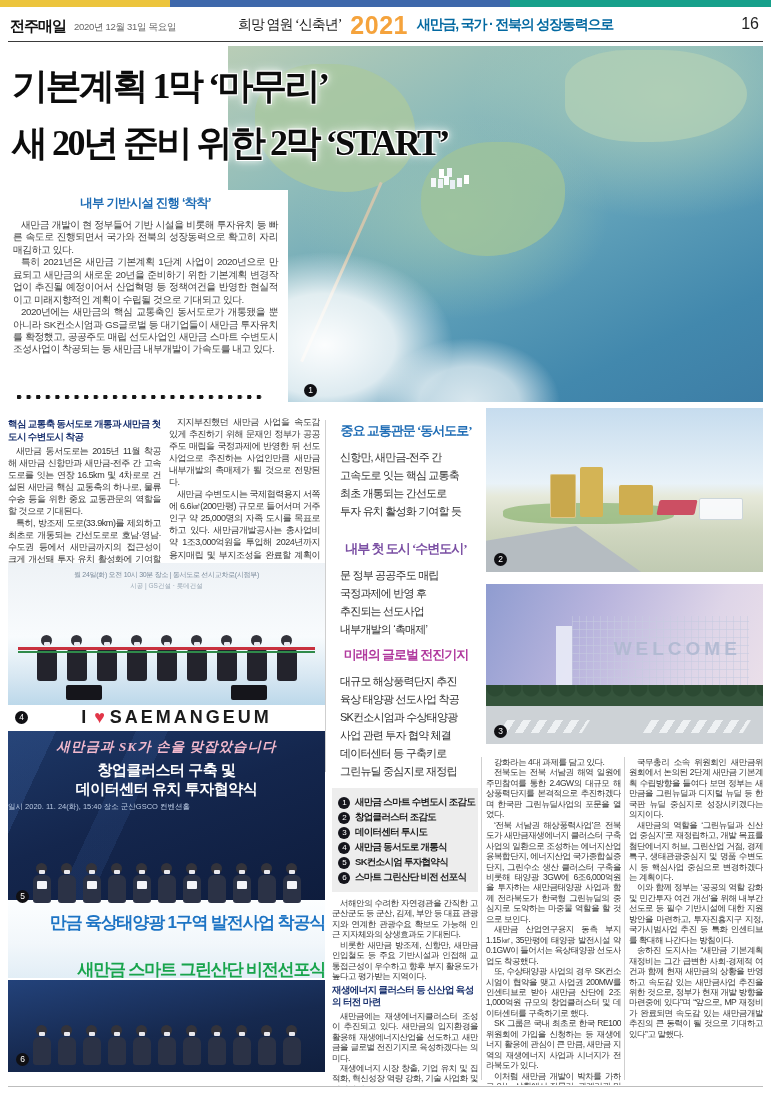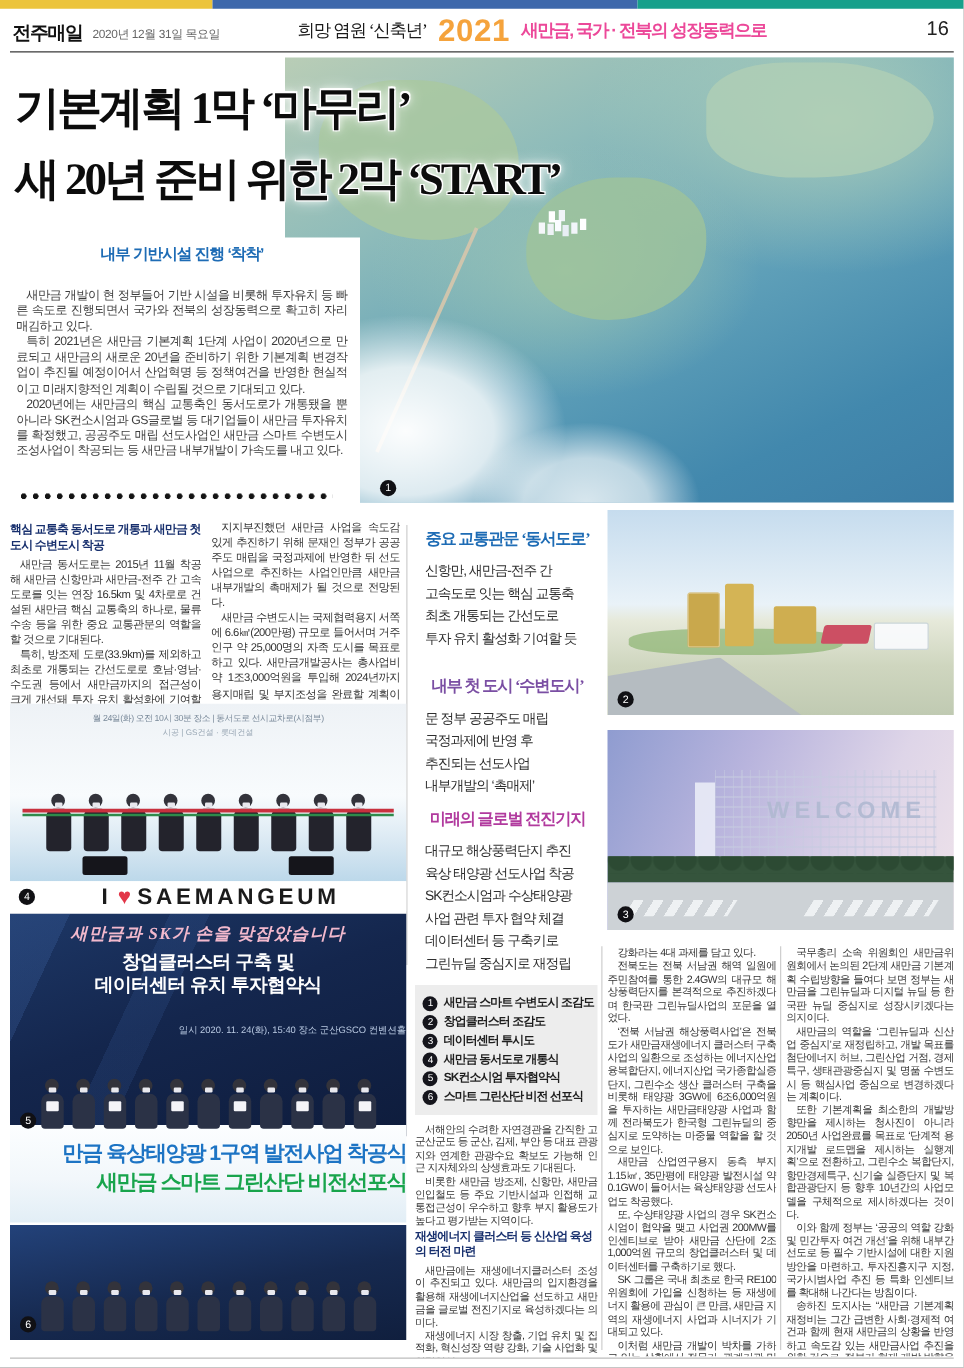--- a/index.html
+++ b/index.html
@@ -11,21 +11,21 @@
   .topbar { position:absolute; top:0; left:0; right:0; height:7px; display:flex; }
   .topbar .seg1 { width:170px; }
   .topbar .seg2 { width:340px; }
   .topbar .seg3 { flex:1; }
   .masthead { position:absolute; top:10px; left:10px; right:12px; height:30px; }
   .paper-name { position:absolute; left:0; top:7px; font-weight:bold; font-size:15px; letter-spacing:-1px; color:#111; }
   .issue-date { position:absolute; left:64px; top:11px; font-size:9.5px; color:#666; letter-spacing:-0.3px; }
   .slogan { position:absolute; left:228px; top:0; height:30px; display:flex; align-items:center; gap:9px; white-space:nowrap; }
   .slogan-prefix { font-family:"Liberation Serif","DejaVu Serif",serif; font-size:14px; color:#1a1a1a; letter-spacing:-1px; }
   .slogan-year { font-size:25px; font-weight:bold; letter-spacing:0.5px; }
-  .slogan-suffix { font-size:14px; font-weight:bold; letter-spacing:-1.2px; color:#ec4899; }
+  .slogan-suffix { font-size:14px; font-weight:bold; letter-spacing:-1.2px; color:#0369a1; }
   .page-num { position:absolute; right:0; top:5px; font-size:16px; color:#222; }
   .head-rule { position:absolute; top:41px; left:8px; right:8px; border-top:1.4px solid #3a3a3a; }
 
   
   .aerial { position:absolute; left:228px; top:46px; width:535px; height:356px; overflow:hidden;
     background:
       radial-gradient(ellipse 300px 190px at 82% 14%, rgba(170,205,186,.9) 0%, rgba(170,205,186,0) 65%),
       radial-gradient(ellipse 260px 170px at 42% 48%, rgba(160,200,180,.75) 0%, rgba(160,200,180,0) 60%),
       linear-gradient(155deg,#b9cdb6 0%,#8fbcba 28%,#5e9fb8 58%,#4288ad 82%,#3d7ea6 100%); }
   .aer-land { position:absolute; opacity:.85; }
@@ -39,21 +39,21 @@
   .aer-cloud.c1 { left:-6%; bottom:-10%; width:48%; height:52%; }
   .aer-cloud.c2 { left:28%; bottom:-18%; width:34%; height:36%; opacity:.8; }
 
   
   .headline { position:absolute; left:12px; top:58px; z-index:6; font-family:"Liberation Serif","DejaVu Serif",serif; font-weight:bold; color:#0c0c0c; }
   .hl-line { display:block; font-size:36px; letter-spacing:-2.5px; line-height:1.58; white-space:nowrap;
     text-shadow:-1px -1px 0 #fff,1px -1px 0 #fff,-1px 1px 0 #fff,1px 1px 0 #fff,0 0 6px #fff,0 0 12px rgba(255,255,255,.95); }
 
   
   .intro { position:absolute; left:0; top:190px; width:288px; height:213px; background:#fff; padding:5px 10px 0 13px; z-index:5; }
-  .intro-heading { text-align:center; font-weight:bold; font-size:12.5px; letter-spacing:-0.8px; margin-bottom:19px; }
+  .intro-heading { text-align:center; font-weight:bold; font-size:12.5px; letter-spacing:-0.8px; margin-bottom:7px; }
   .intro-body { font-size:9.8px; line-height:1.27; letter-spacing:-0.45px; color:#3d3d3d; text-align:justify; }
   .intro-body p { text-indent:8px; }
   .dotted-rule { position:absolute; bottom:3px; left:16px; width:250px; height:6px;
     background-image:radial-gradient(circle at 3px 3px,#141414 2.1px,transparent 2.5px);
     background-size:9.6px 6px; background-repeat:repeat-x; }
 
   
   .col { position:absolute; overflow:hidden; text-align:justify; color:#333; }
   .textcol-lg { font-size:9px; line-height:1.34; letter-spacing:-0.45px; }
   .textcol-sm { font-size:8.5px; line-height:1.23; letter-spacing:-0.45px; }
@@ -124,26 +124,26 @@
   .strip-saemangeum .badge { position:static; flex:0 0 13px; margin-left:7px; }
   .strip-text { flex:1; text-align:center; font-weight:bold; font-size:18px; letter-spacing:3px; color:#1b1b1b; white-space:nowrap; }
   .strip-heart { color:#e23648; padding:0 5px; letter-spacing:0; }
 
   .photo-sk { left:8px; top:731px; width:317px; height:178px;
     background:linear-gradient(160deg,#1d3766 0%,#14264d 45%,#0e1c3c 100%); }
   .photo-sk::before { content:""; position:absolute; inset:0;
     background:linear-gradient(115deg,rgba(90,140,220,.16) 0 12%,transparent 12% 32%,rgba(80,130,210,.12) 32% 40%,transparent 40%); }
   .sk-callig { position:relative; margin-top:7px; text-align:center; color:#f2b9cd; font-size:13.5px; font-weight:bold; font-style:italic; letter-spacing:1px; font-family:"Liberation Serif","DejaVu Serif",serif; white-space:nowrap; }
   .sk-title { position:relative; text-align:center; color:#fff; font-weight:bold; font-size:15px; letter-spacing:-0.5px; line-height:1.25; margin-top:5px; }
-  .sk-date { position:relative; text-align:right; color:#b9c9e2; font-size:7.5px; margin-top:20px; }
+  .sk-date { position:relative; text-align:left; color:#b9c9e2; font-size:7.5px; margin-top:3px; }
 
   .banner-solar { position:absolute; left:8px; top:900px; width:317px; height:78px; text-align:right; padding-top:11px;
     background:linear-gradient(180deg,#fcfeff 0%,#f2f7fb 55%,#e2eef6 100%); }
   .solar-line1 { color:#1d74c4; font-weight:bold; font-size:17px; letter-spacing:-1.2px; white-space:nowrap; }
-  .solar-line2 { color:#18a44c; font-weight:bold; font-size:17px; letter-spacing:-1.2px; margin-top:0; white-space:nowrap; }
+  .solar-line2 { color:#18a44c; font-weight:bold; font-size:17px; letter-spacing:-1.2px; margin-top:24px; white-space:nowrap; }
 
   .photo-vision { left:8px; top:980px; width:317px; height:92px;
     background:linear-gradient(170deg,#23427a 0%,#16294f 55%,#101f3e 100%); }
 
   
   .crowd { position:absolute; left:6px; right:6px; display:flex; justify-content:center; gap:10px; align-items:flex-end; z-index:5; }
   .photo-ribbon .crowd { bottom:24px; }
   .photo-sk .crowd { bottom:6px; gap:7px; }
   .photo-vision .crowd { bottom:7px; gap:7px; }
   .person { display:flex; flex-direction:column; align-items:center; }
@@ -472,28 +472,27 @@
         <p>새만금에는 재생에너지클러스터 조성이 추진되고 있다. 새만금의 입지환경을 활용해 재생에너지산업을 선도하고 새만금을 글로벌 전진기지로 육성하겠다는 의미다.</p>
         <p>재생에너지 시장 창출, 기업 유치 및 집적화, 혁신성장 역량 강화, 기술 사업화 및 인력양성</p>
       </div>
   </div>
   <div class="col col-4 textcol-sm">
       <p>강화라는 4대 과제를 담고 있다.</p>
       <p>전북도는 전북 서남권 해역 일원에 주민참여를 통한 2.4GW의 대규모 해상풍력단지를 본격적으로 추진하겠다며 한국판 그린뉴딜사업의 포문을 열었다.</p>
       <p>‘전북 서남권 해상풍력사업’은 전북도가 새만금재생에너지 클러스터 구축사업의 일환으로 조성하는 에너지산업 융복합단지, 에너지산업 국가종합실증단지, 그린수소 생산 클러스터 구축을 비롯해 태양광 3GW에 6조6,000억원을 투자하는 새만금태양광 사업과 함께 전라북도가 한국형 그린뉴딜의 중심지로 도약하는 마중물 역할을 할 것으로 보인다.</p>
       <p>새만금 산업연구용지 동측 부지 1.15㎢, 35만평에 태양광 발전시설 약 0.1GW이 들어서는 육상태양광 선도사업도 착공했다.</p>
       <p>또, 수상태양광 사업의 경우 SK컨소시엄이 협약을 맺고 사업권 200MW를 인센티브로 받아 새만금 산단에 2조1,000억원 규모의 창업클러스터 및 데이터센터를 구축하기로 했다.</p>
-      <p>SK 그룹은 국내 최초로 한국 RE100위원회에 가입을 신청하는 등 재생에너지 활용에 관심이 큰 만큼, 새만금 지역의 재생에너지 사업과 시너지가 기대되고 있다.</p>
+      <p>SK 그룹은 국내 최초로 한국 RE100위원회에 가입을 신청하는 등 재생에너지 활용에 관심이 큰 만큼, 새만금 지역의 재생에너지 사업과 시너지가 전라북도가 있다.</p>
       <p>이처럼 새만금 개발이 박차를 가하고 있는 상황에서 전문가, 관계기관 및 일반인 등을 대상으로 다양한 의견을 수렴하고, 관계기관의 협의를 거쳐 2021년 2월 마련될 예정인 새만금 2단계 기본계획에 관심이 쏠리고 있다.</p>
     </div>
   <div class="col col-5 textcol-sm">
     <div>
         <p>국무총리 소속 위원회인 새만금위원회에서 논의된 2단계 새만금 기본계획 수립방향을 들여다 보면 정부는 새만금을 그린뉴딜과 디지털 뉴딜 등 한국판 뉴딜 중심지로 성장시키겠다는 의지이다.</p>
         <p>새만금의 역할을 ‘그린뉴딜과 신산업 중심지’로 재정립하고, 개발 목표를 첨단에너지 허브, 그린산업 거점, 경제특구, 생태관광중심지 및 명품 수변도시 등 핵심사업 중심으로 변경하겠다는 계획이다.</p>
-        <p>또한 기본계획을 최소한의 개발방향만을 제시하는 청사진이 아니라 2050년 사업완료를 목표로 ‘단계적 용지개발 로드맵을 제시하는 실행계획’으로 전환하고, 그린수소 복합단지, 항만경제특구, 신기술 실증단지 및 복합관광단지 등 향후 10년간의 사업모델을 구체적으로 제시하겠다는 것이다.</p>
         <p>이와 함께 정부는 ‘공공의 역할 강화 및 민간투자 여건 개선’을 위해 내부간선도로 등 필수 기반시설에 대한 지원방안을 마련하고, 투자진흥지구 지정, 국가시범사업 추진 등 특화 인센티브를 확대해 나간다는 방침이다.</p>
         <p>송하진 도지사는 “새만금 기본계획 재정비는 그간 급변한 사회·경제적 여건과 함께 현재 새만금의 상황을 반영하고 속도감 있는 새만금사업 추진을 위한 것으로, 정부가 현재 개발 방향을 마련중에 있다”며 “앞으로, MP 재정비가 완료되면 속도감 있는 새만금개발 추진의 큰 동력이 될 것으로 기대하고 있다”고 말했다.</p>
       </div>
 
   </div>
 
   <div class="vdivider vd-2"></div>
   <div class="vdivider vd-3"></div>
   <div class="foot-rule"></div>
 

